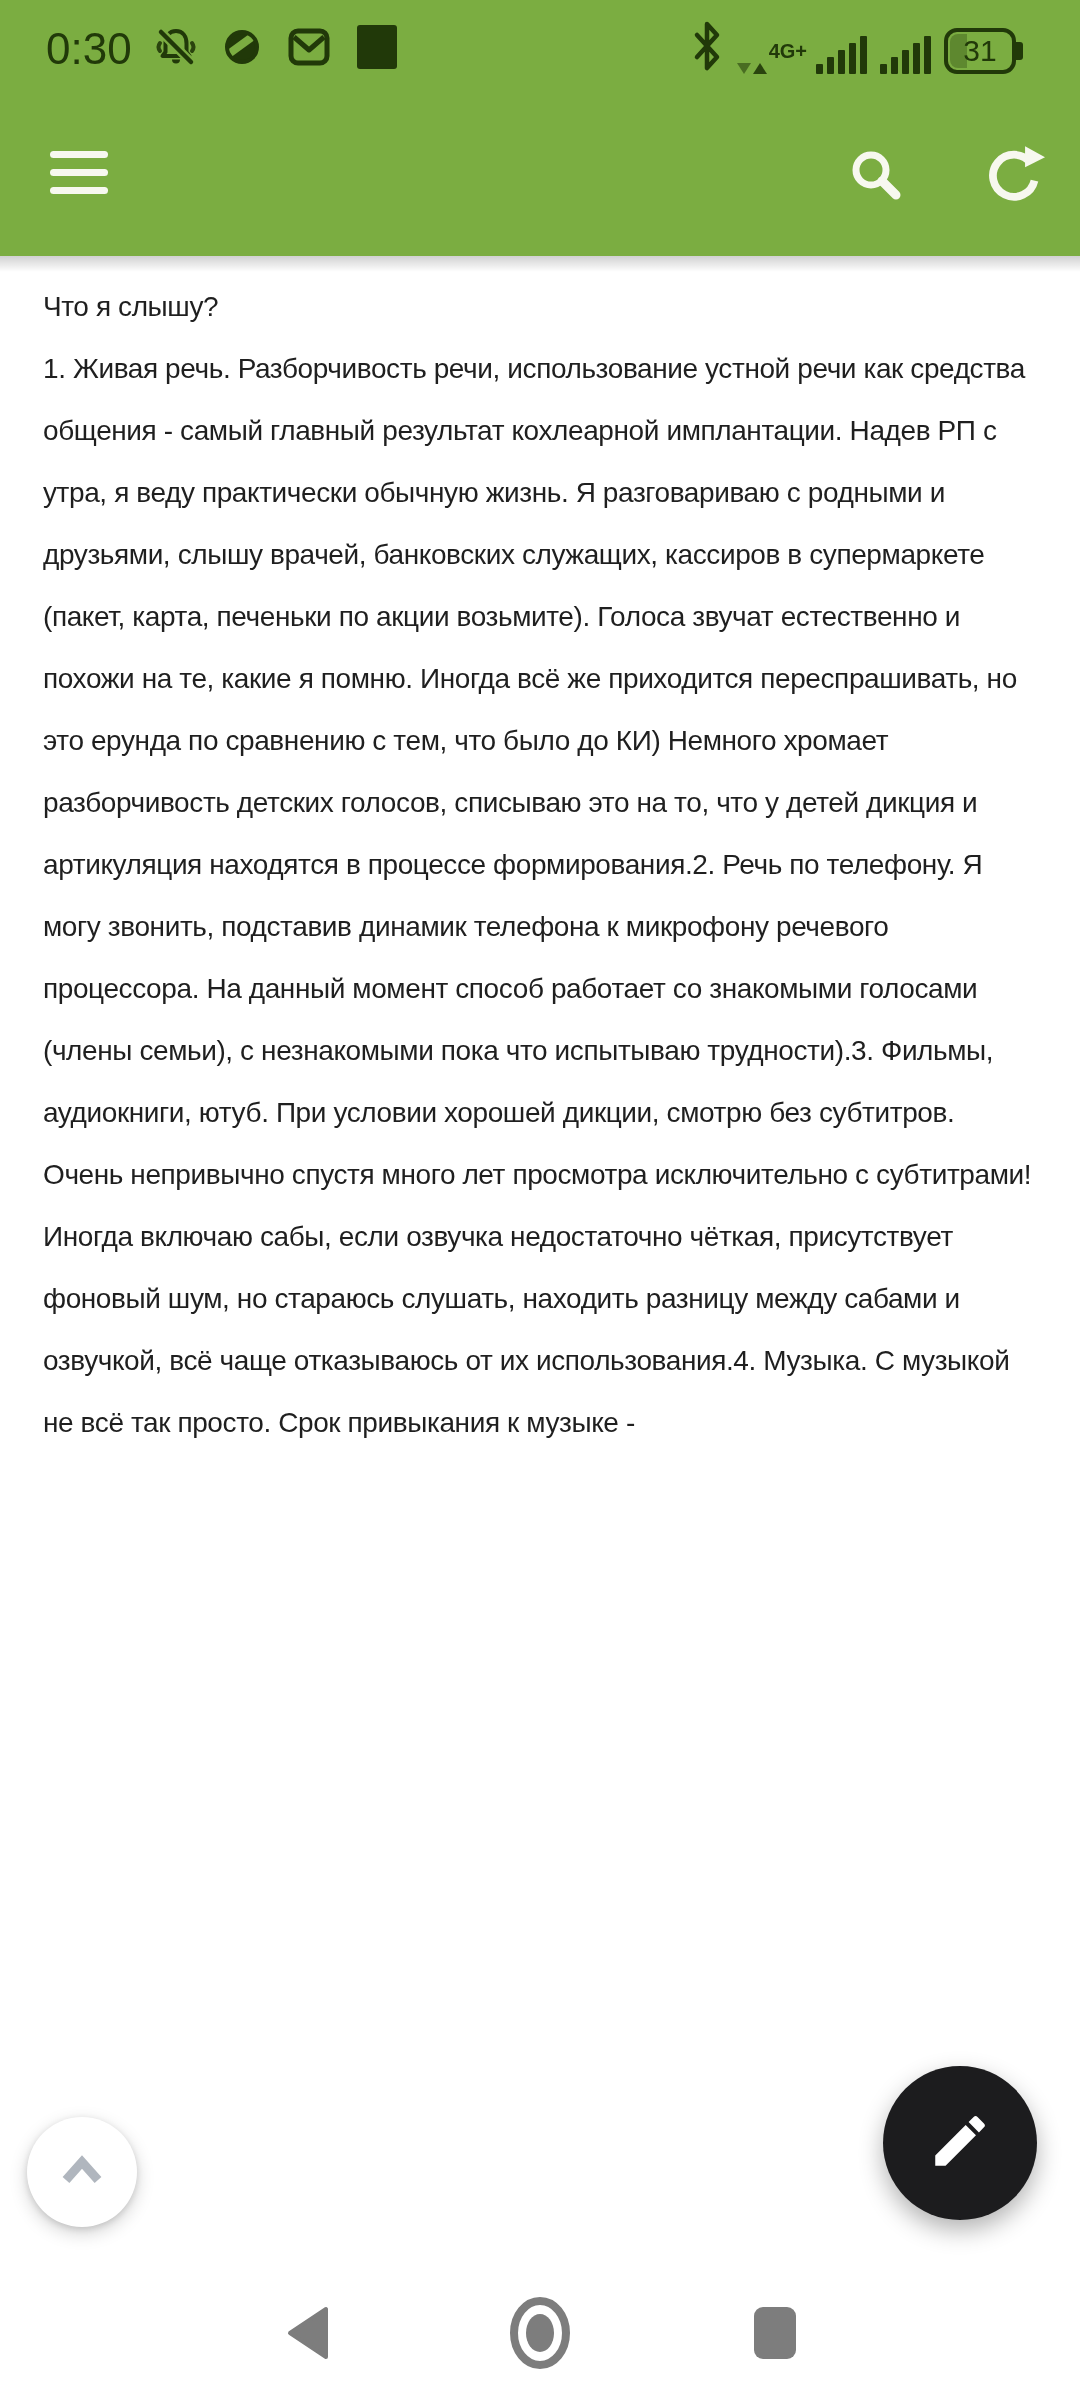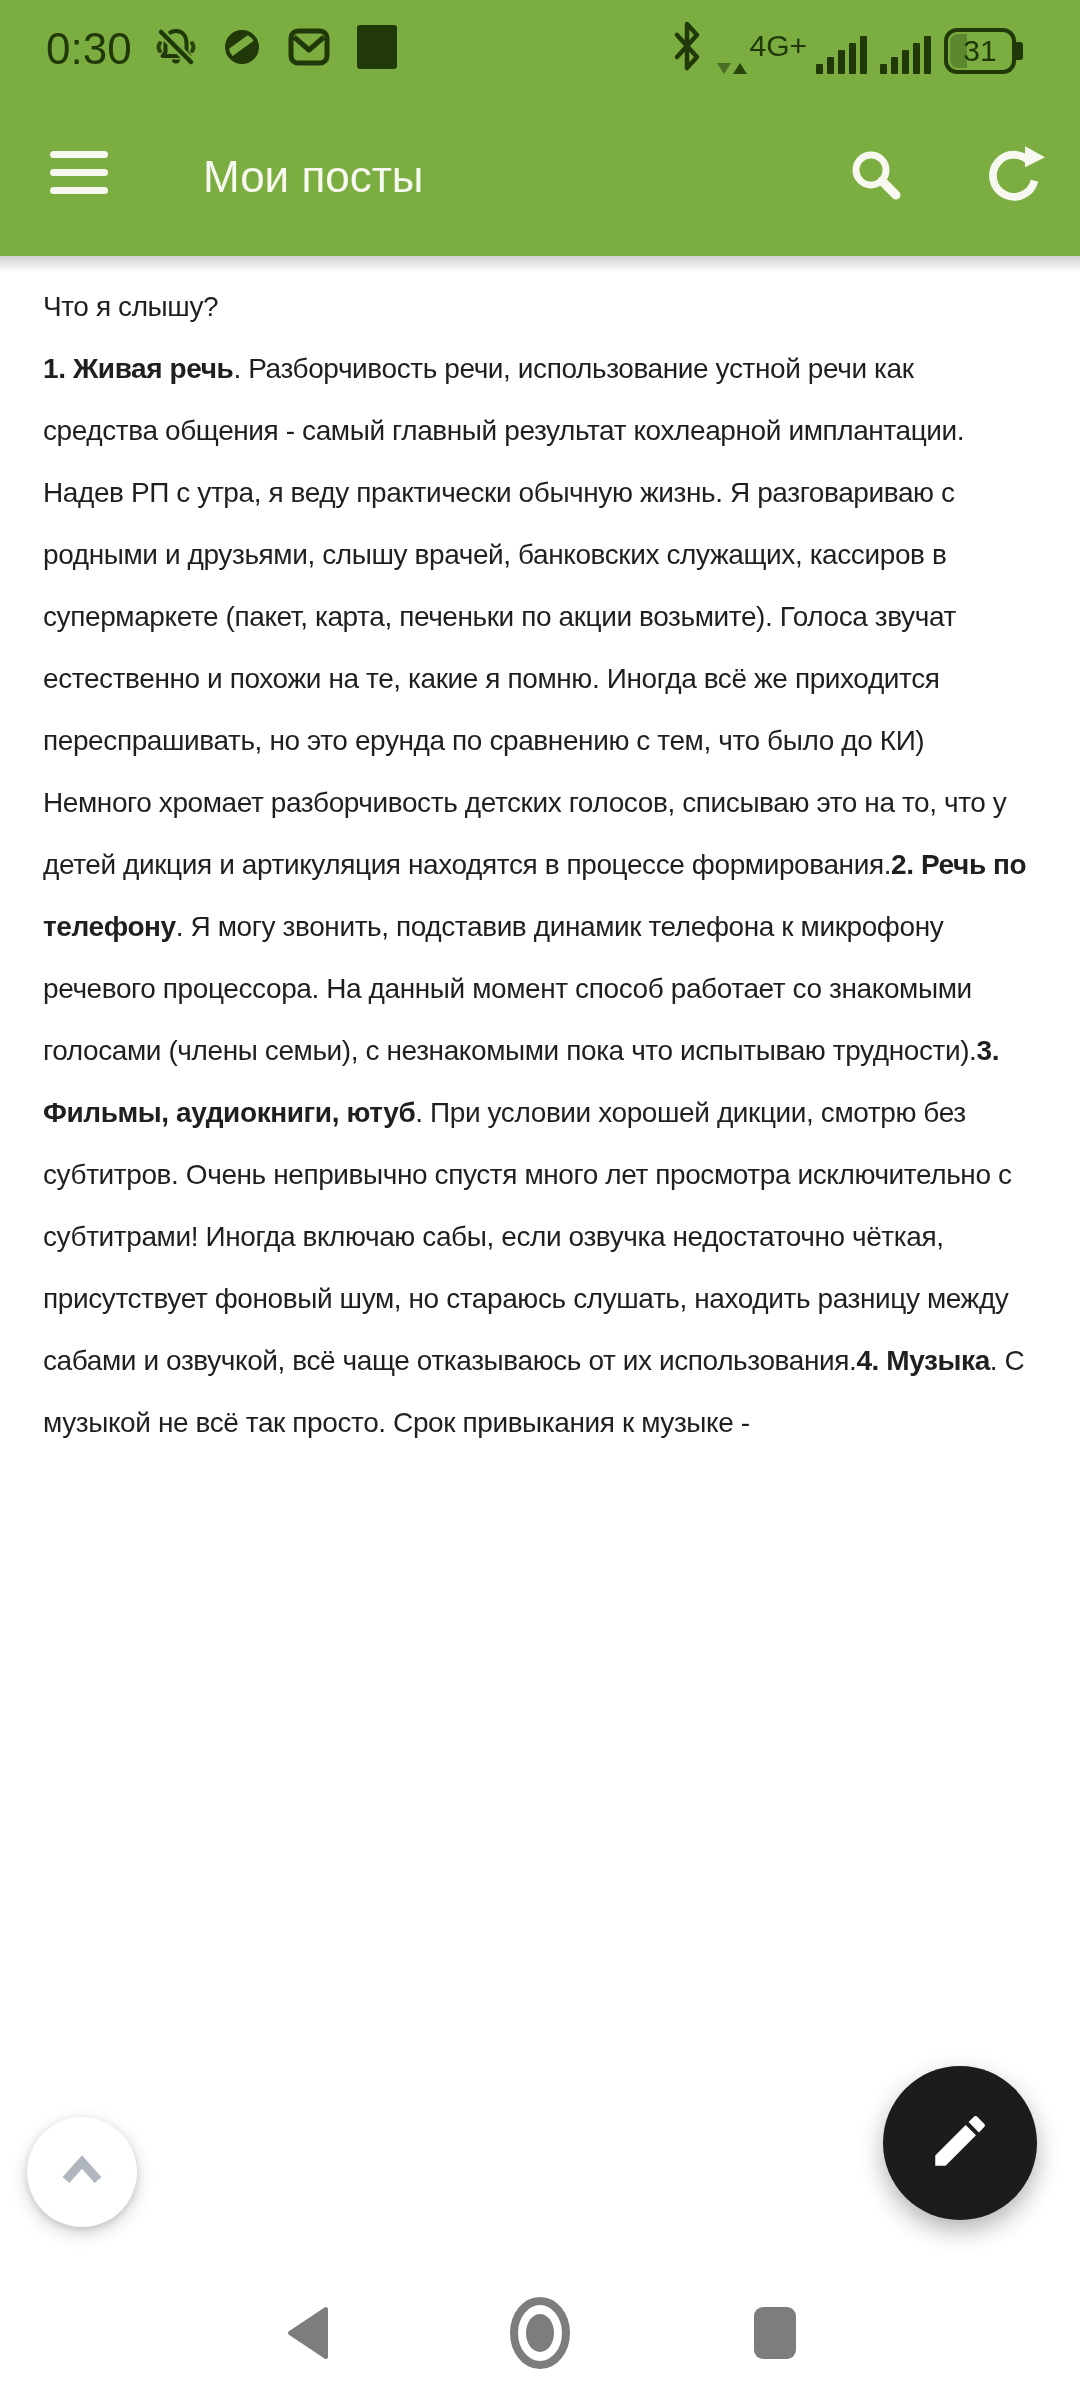--- a/index.html
+++ b/index.html
@@ -15,21 +15,21 @@
   html,body{width:1080px;height:2400px;overflow:hidden;}
   body{font-family:"Liberation Sans",sans-serif;background:#fff;position:relative;}
 
   
   .statusbar{position:absolute;top:0;left:0;width:1080px;height:98px;background:var(--primary);z-index:30;}
   .sb-left{position:absolute;left:46px;top:0;height:98px;display:flex;align-items:center;gap:20px;}
   .sb-time{font-size:44px;color:var(--statusink);letter-spacing:0;}
   .sb-right{position:absolute;right:64px;top:0;height:98px;display:flex;align-items:flex-end;gap:13px;padding-bottom:24px;}
   .sb-ic{display:block;}
   .netblock{display:flex;flex-direction:column;align-items:flex-start;line-height:1;margin-right:-4px;}
-  .netlabel{font-size:30px;font-weight:normal;color:var(--statusink);margin-bottom:2px;margin-left:32px;}
+  .netlabel{font-size:20px;font-weight:bold;color:var(--statusink);margin-bottom:2px;margin-left:32px;}
   .dataarrows{display:flex;gap:2px;}
   .arr{width:0;height:0;border-left:7px solid transparent;border-right:7px solid transparent;}
   .arr.down{border-top:11px solid var(--statusink);opacity:.55;}
   .arr.up{border-bottom:11px solid var(--statusink);opacity:.9;}
   .sigbars{display:flex;align-items:flex-end;gap:4px;height:40px;}
   .sigbars i{display:block;width:7px;background:var(--statusink);border-radius:1px;}
   .battery{position:relative;width:72px;height:46px;border:4px solid var(--statusink);border-radius:13px;display:flex;align-items:center;justify-content:center;}
   .battery .fill{position:absolute;left:2px;top:2px;bottom:2px;width:26%;background:rgba(20,40,4,0.28);border-radius:8px 0 0 8px;}
   .battery .pct{position:relative;font-size:30px;color:var(--statusink);}
   .battery .nub{position:absolute;right:-11px;top:50%;transform:translateY(-50%);width:7px;height:18px;background:var(--statusink);border-radius:0 3px 3px 0;}
@@ -40,21 +40,21 @@
   .hamburger{position:absolute;left:50px;top:50px;width:58px;height:48px;display:flex;flex-direction:column;justify-content:center;gap:11px;cursor:pointer;}
   .hamburger i{display:block;height:7px;width:58px;background:var(--appbarink);border-radius:4px;}
   .appbar-title{position:absolute;left:203px;top:0;height:158px;display:flex;align-items:center;font-size:44px;color:var(--appbarink);}
   .ab-action{position:absolute;top:41px;width:76px;height:76px;display:flex;align-items:center;justify-content:center;cursor:pointer;}
   .ab-search{left:838px;}
   .ab-refresh{left:976px;}
 
   
   .content{position:absolute;top:256px;left:0;width:1080px;height:2014px;overflow:hidden;background:#fff;z-index:10;padding:20px 45px 0 43px;}
   .post-body{font-size:28px;line-height:62px;letter-spacing:-0.4px;color:var(--textink);text-align:left;}
-  .post-body .b{font-weight:bold;}
+  .post-body .b{font-weight:normal;}
 
   
   .scrolltop{position:absolute;left:27px;top:2117px;width:110px;height:110px;border-radius:50%;background:#fff;box-shadow:0 6px 18px rgba(0,0,0,0.18),0 2px 6px rgba(0,0,0,0.12);display:flex;align-items:center;justify-content:center;z-index:20;cursor:pointer;}
   .fab{position:absolute;left:883px;top:2066px;width:154px;height:154px;border-radius:50%;background:var(--fabbg);box-shadow:0 10px 24px rgba(0,0,0,0.30);display:flex;align-items:center;justify-content:center;z-index:20;cursor:pointer;}
 
   
   .navbar{position:absolute;left:0;top:2270px;width:1080px;height:130px;background:#fff;z-index:15;}
   .nav-btn{position:absolute;top:0;width:150px;height:130px;display:flex;align-items:center;justify-content:center;cursor:pointer;}
   .nav-back{left:233px;}
   .nav-home{left:465px;}
@@ -140,21 +140,20 @@
     </span>
   </div>
 </div>
 
 <div class="appbar">
   <div class="hamburger">
     <i></i>
       <i></i>
       <i></i>
   </div>
-  <div class="appbar-title">Мои посты</div>
 
   <div class="ab-action ab-search">
     <span>
       <svg width="62" height="62" viewBox="0 0 62 62">
         <circle cx="26" cy="26" r="15" fill="none" stroke="#f7f8ef" stroke-width="7"></circle>
         <line x1="37" y1="37" x2="51" y2="51" stroke="#f7f8ef" stroke-width="9" stroke-linecap="round"></line>
       </svg>
     </span>
   </div>
 

